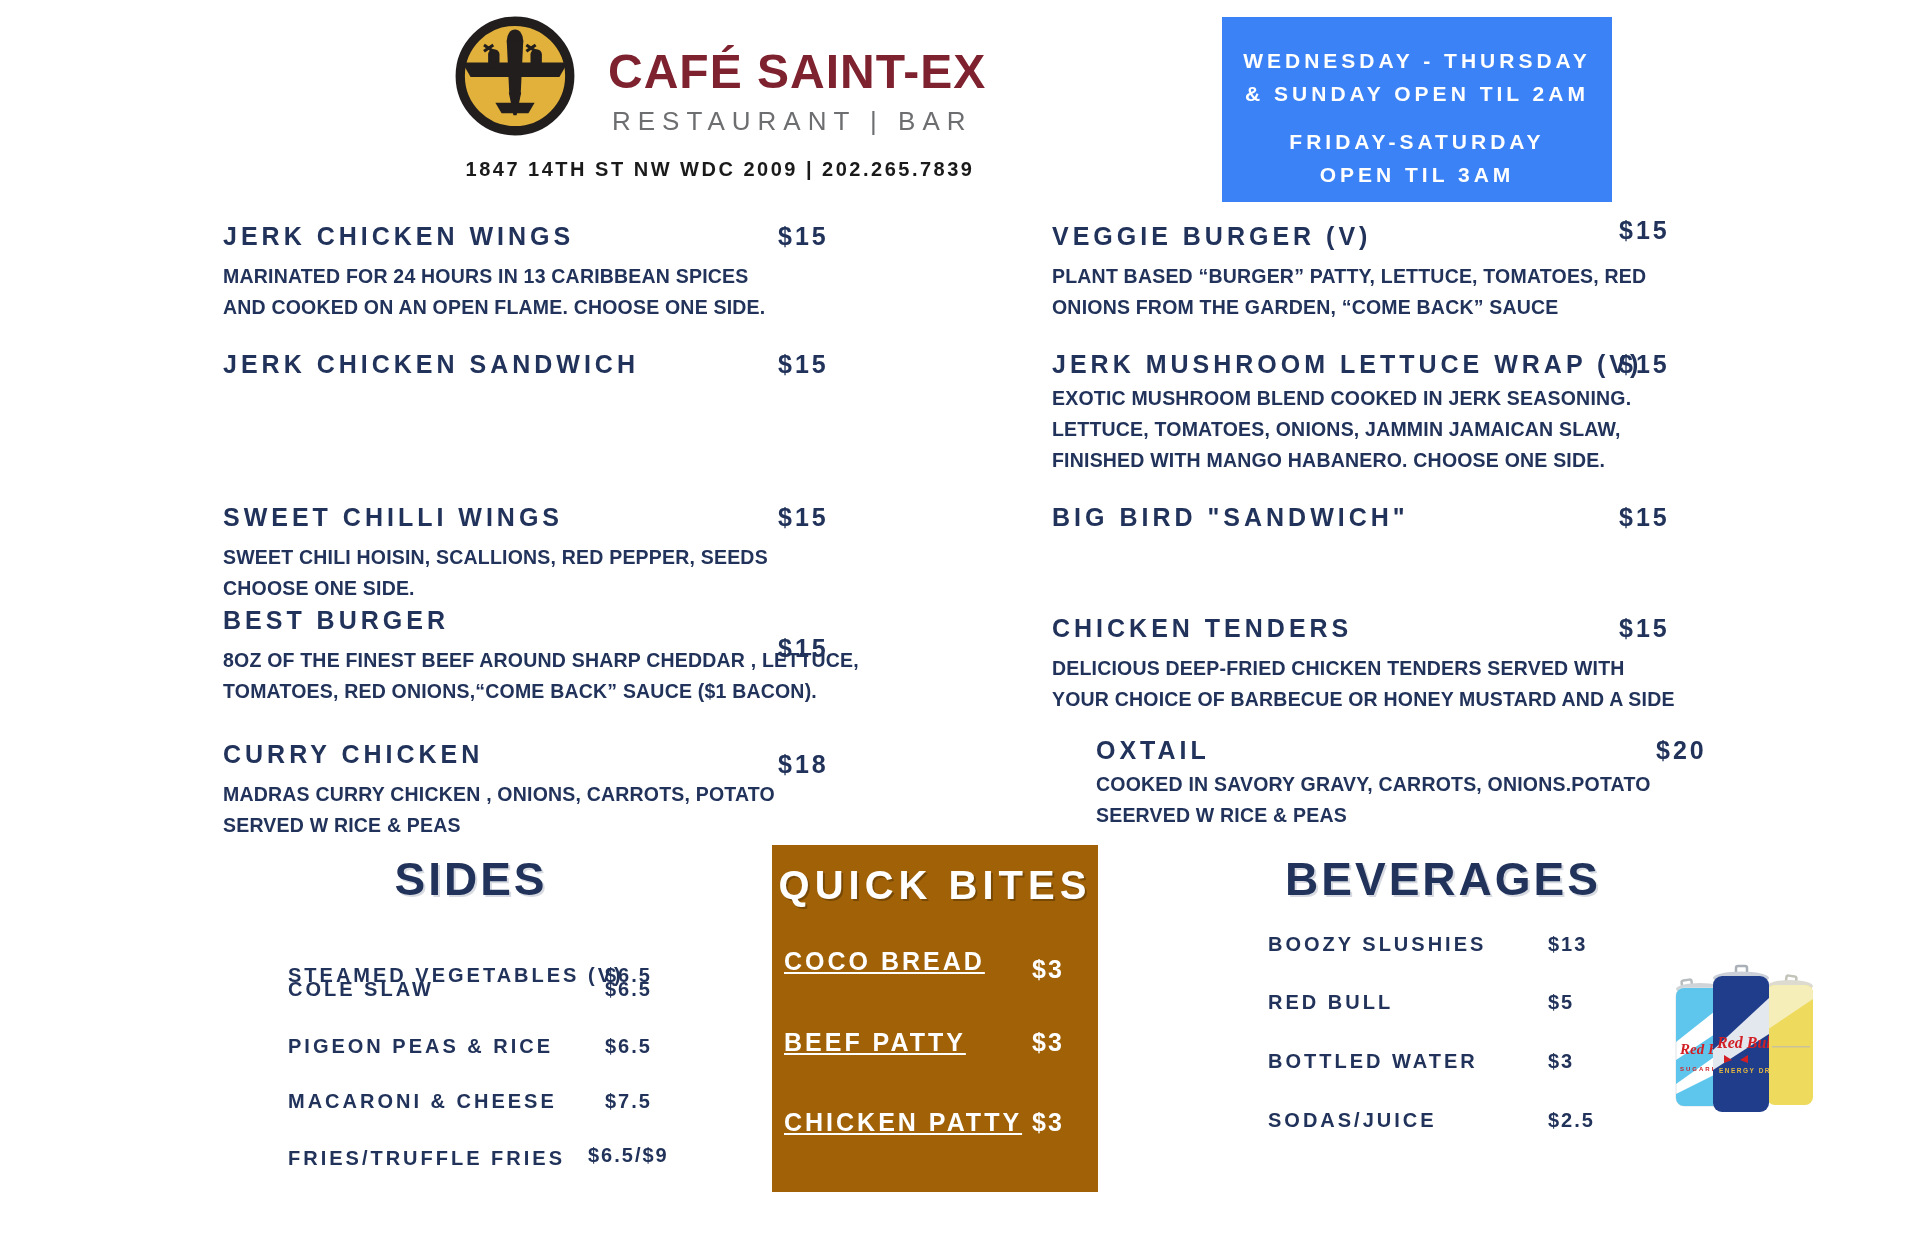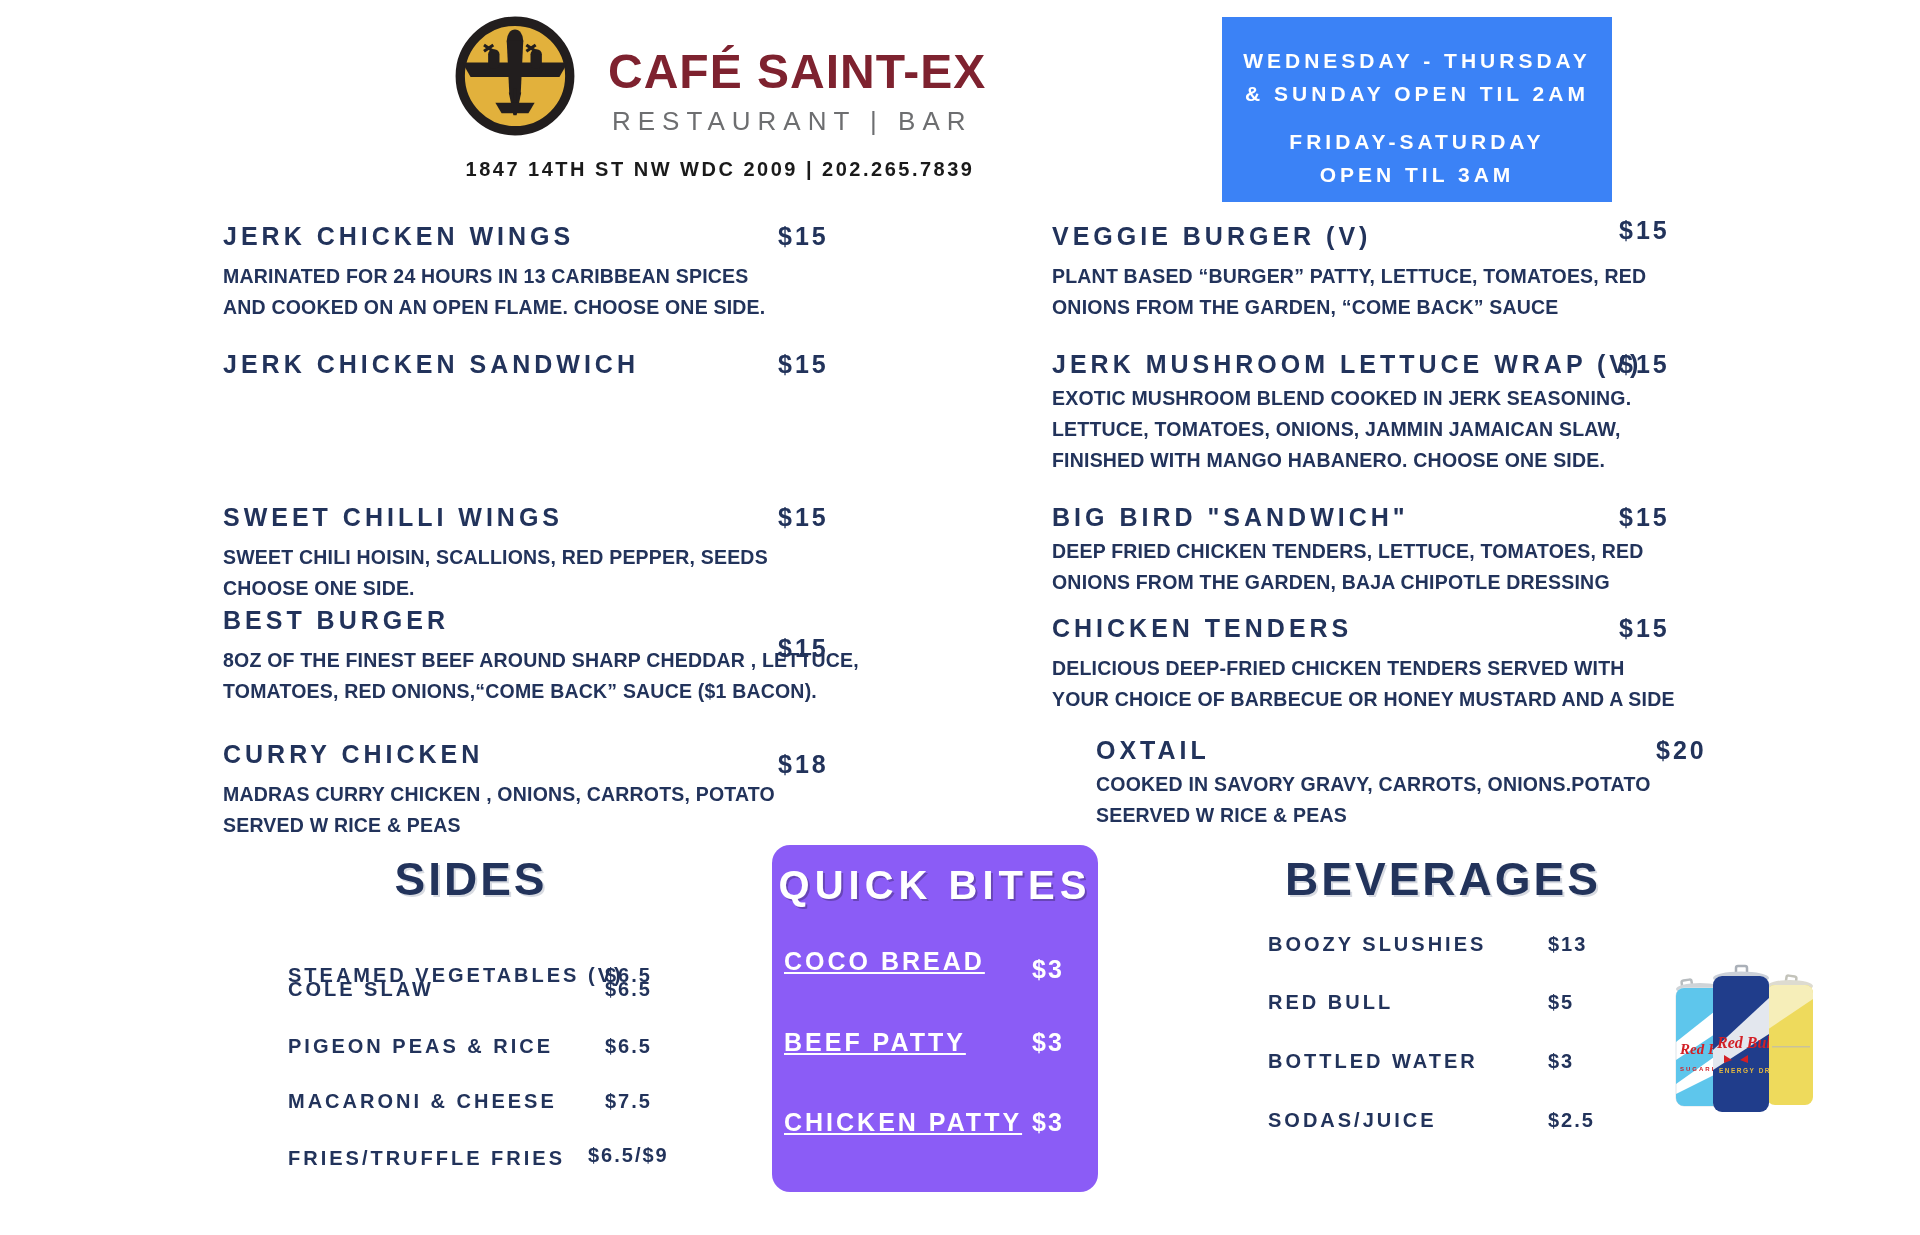--- a/index.html
+++ b/index.html
@@ -72,21 +72,21 @@
   .price-row .row-label {
     font-size:20px; font-weight:700; letter-spacing:3px; color:#22335b;
   }
   .price-row .row-price {
     position:absolute; top:0;
     font-size:20px; font-weight:700; letter-spacing:2px; color:#22335b;
   }
 
   .qb-box {
     left:772px; top:845px; width:326px; height:347px;
-    background:#8b5cf6; color:#ffffff;border-radius:18px;
+    background:#a16207; color:#ffffff;
   }
   .qb-title {
     position:absolute; left:0; top:18px; width:100%;
     text-align:center; font-size:40px; font-weight:700; letter-spacing:5px;
     color:#ffffff; text-shadow:2px 2px 0 rgba(0,0,0,0.25); white-space:nowrap;
   }
   .qb-row { position:absolute; left:12px; width:300px; white-space:nowrap; }
   .qb-row .row-label {
     font-size:25px; font-weight:700; letter-spacing:3px; color:#ffffff;text-decoration:underline;
   }
@@ -194,22 +194,20 @@
     <div class="mi-desc" style="margin-top:4px;">EXOTIC MUSHROOM BLEND COOKED IN JERK SEASONING.
 LETTUCE, TOMATOES, ONIONS, JAMMIN JAMAICAN SLAW,
 FINISHED WITH MANGO HABANERO. CHOOSE ONE SIDE.</div>
   </div>
 
   <div class="abs mi col-right" style="left:1052px; top:503px;">
     <div class="mi-head">
       <span class="mi-name">BIG BIRD "SANDWICH"</span>
       <span class="mi-price">$15</span>
     </div>
-    <div class="mi-desc" style="margin-top:4px;">DEEP FRIED CHICKEN TENDERS, LETTUCE, TOMATOES, RED
-ONIONS FROM THE GARDEN,  BAJA CHIPOTLE DRESSING</div>
   </div>
 
   <div class="abs mi col-right" style="left:1052px; top:614px;">
     <div class="mi-head">
       <span class="mi-name">CHICKEN TENDERS</span>
       <span class="mi-price">$15</span>
     </div>
     <div class="mi-desc">DELICIOUS DEEP-FRIED CHICKEN TENDERS SERVED WITH
 YOUR CHOICE OF BARBECUE OR HONEY MUSTARD AND A SIDE</div>
   </div>

